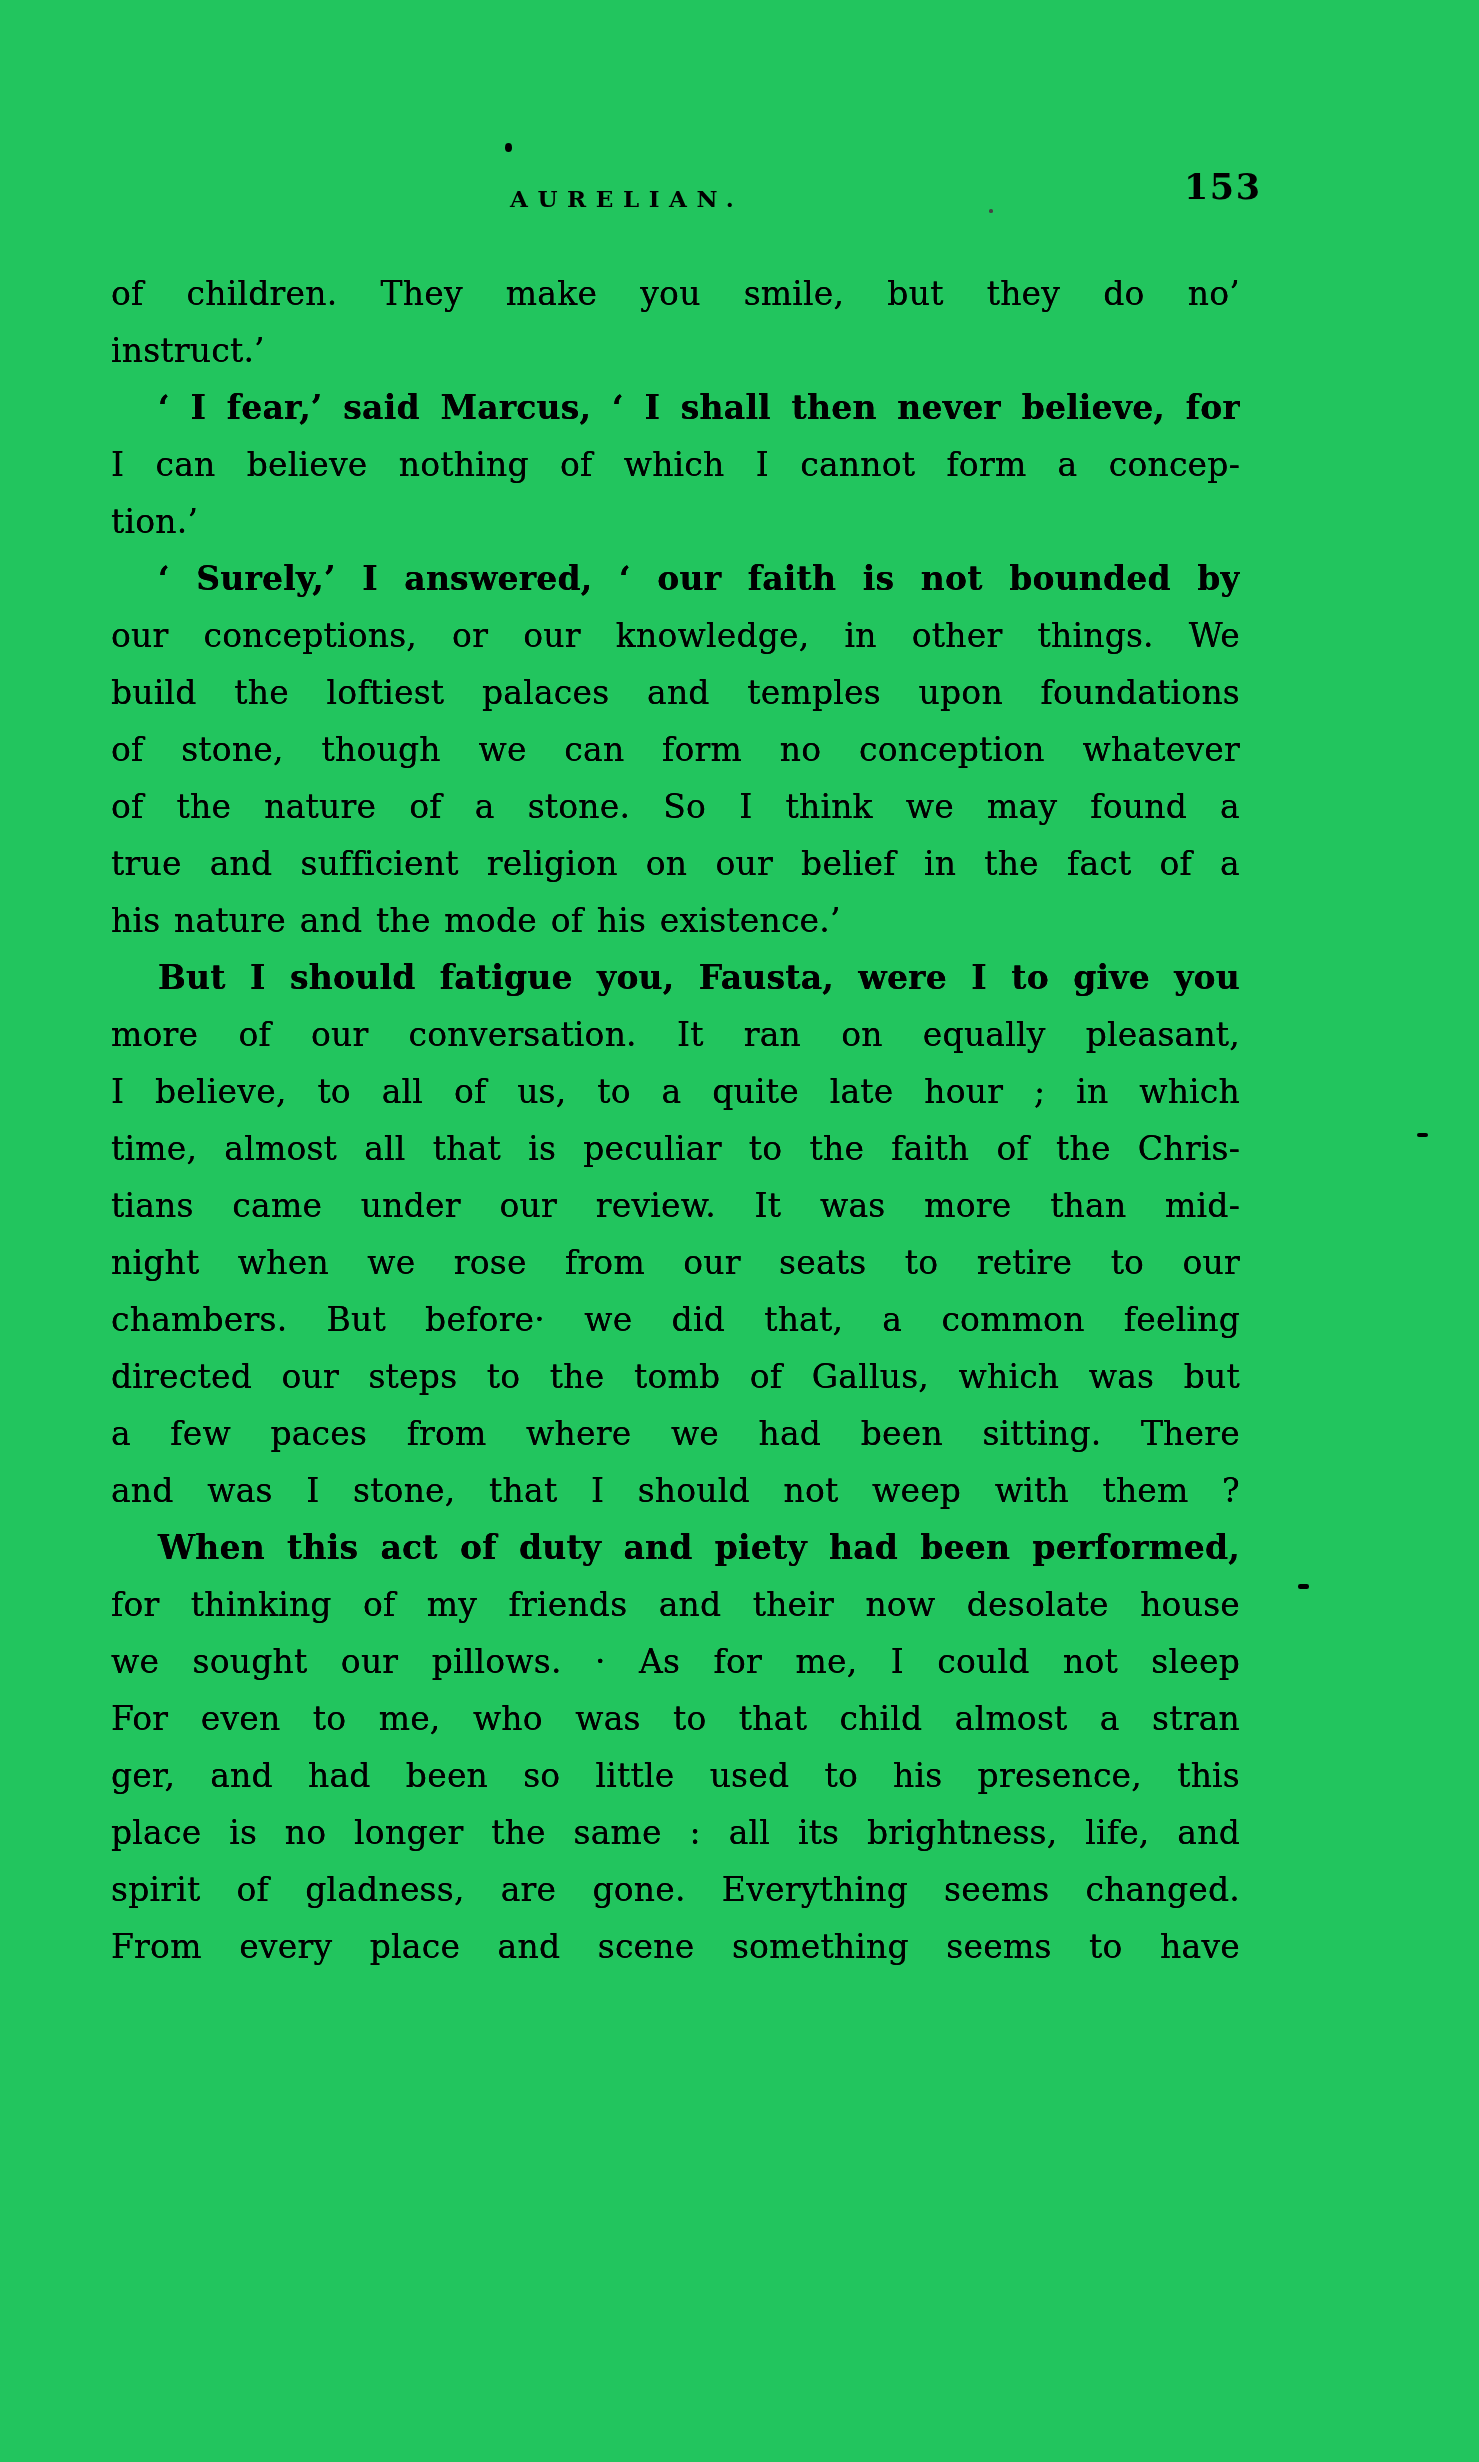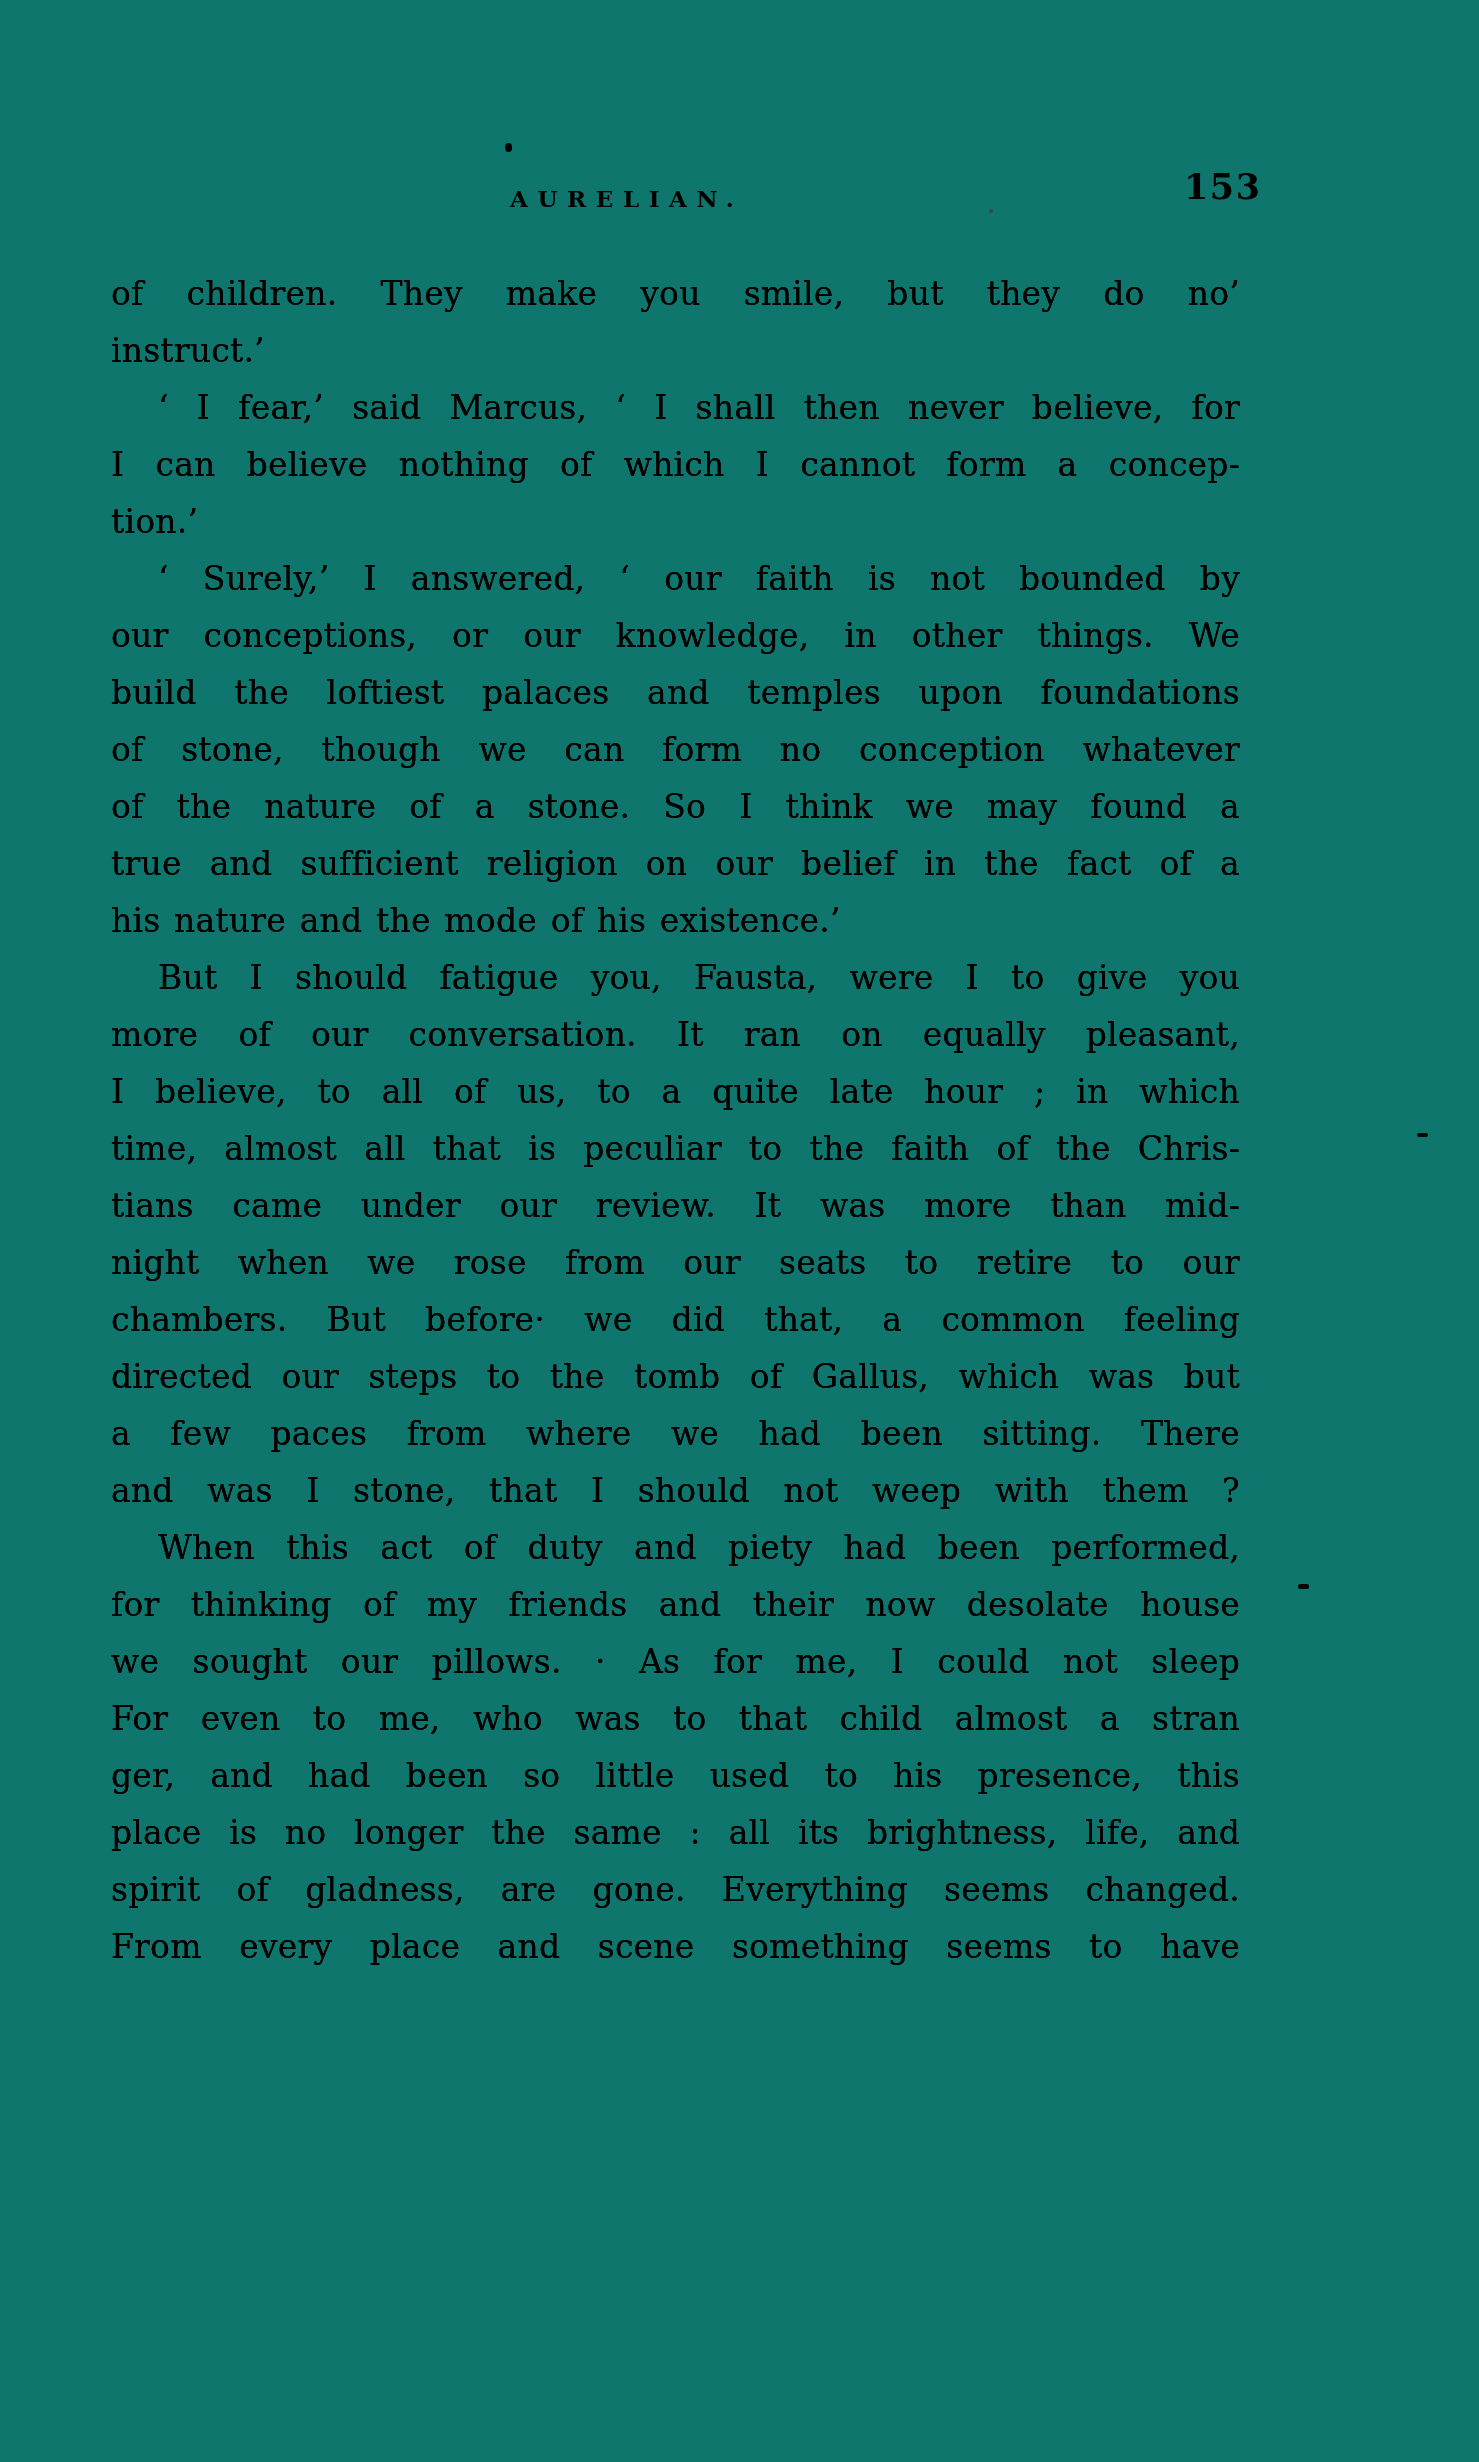--- a/index.html
+++ b/index.html
@@ -4,21 +4,21 @@
 <style>
   html, body {
     margin: 0;
     padding: 0;
     background: #ffffff;
   }
   .page {
     position: relative;
     width: 1480px;
     height: 2462px;
-    background: #0f766e;
+    background: #22c55e;
     overflow: hidden;
     font-family: "DejaVu Serif", "Liberation Serif", serif;
     color: #000000;
   }
   .running-head {
     position: absolute;
     left: 510px;
     top: 185px;
     font-size: 23px;
     letter-spacing: 9.6px;
@@ -51,20 +51,21 @@
     text-align-last: justify;
     text-shadow: 0 0 0.5px #000;
     overflow: hidden;
     white-space: normal;
   }
   .line.e {
     text-align-last: left;
   }
   .line.i {
     padding-left: 47px;
+    font-weight: bold;
   }
   .ink-speck {
     position: absolute;
     background: #000;
     border-radius: 50%;
   }
   .speck-1 { left: 505px;  top: 143px;  width: 7.4px; height: 9px; }
   .speck-2 { left: 989px; top: 209px;  width: 3.7px;  height: 3.7px; background:#444; }
   .speck-3 { left: 1417px; top: 1133px; width: 11px; height: 4.4px; border-radius: 2.2px; }
   .speck-4 { left: 1298px; top: 1584px; width: 11px; height: 5.2px; border-radius: 2.2px; }

